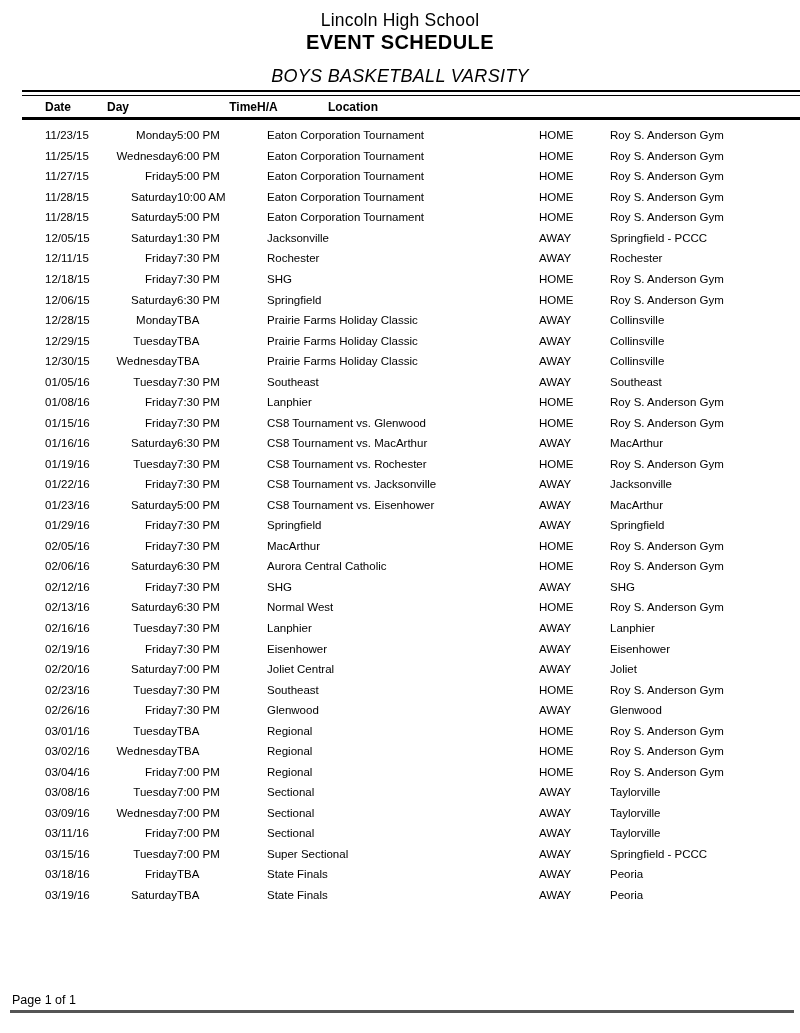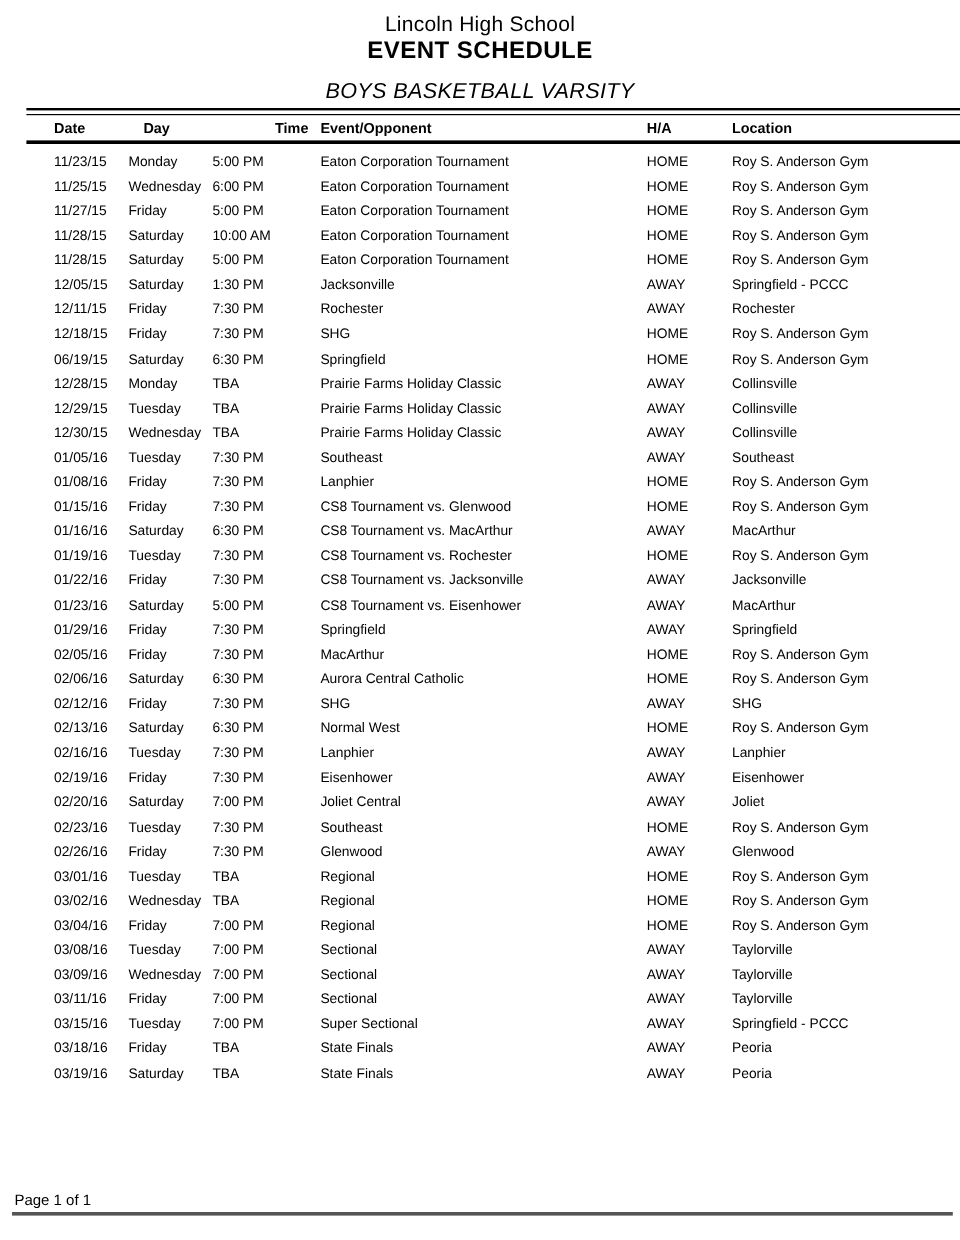--- a/index.html
+++ b/index.html
@@ -24,27 +24,27 @@
   .mid-rule { height: 0; border-top: 3px solid #000; }
 
   .header-row {
     display: flex; height: 21px; align-items: center;
     font-weight: bold; font-size: 12px;
   }
   .tbody { padding-top: 5px; }
   .row { display: flex; height: 20.54px; align-items: center; font-size: 11.5px; }
 
   .c-date   { width: 85px;  padding-left: 23px; box-sizing: border-box; }
-  .c-day    { width: 70px; }
+  .c-day    { width: 70px; text-align: right; }
   .c-time   { width: 80px;  text-align: left; }
   .c-event  { width: 282px; padding-left: 10px; box-sizing: border-box; white-space: nowrap; }
   .c-ha     { width: 71px; }
   .c-loc    { width: 192px; white-space: nowrap; }
 
-  .h-day  { text-align: center; padding-right: 23px; box-sizing: border-box; }
+  .h-day  { text-align: left; padding-right: 23px; box-sizing: border-box; }
   .h-time { text-align: right; }
 
   
   .footer-rule { position: absolute; left: 10px; right: 6px; top: 1010px; border-top: 3px solid #555555; }
   .footer-text { position: absolute; left: 12px; top: 993px; font-size: 12.5px; }
 </style>
 </head>
 <body>
 
 <div class="doc-header">
@@ -52,21 +52,20 @@
   <div class="title2">EVENT SCHEDULE</div>
   <div class="subtitle">BOYS BASKETBALL VARSITY</div>
 </div>
 
 <div class="sched-table">
   <div class="double-rule"></div>
   <div class="header-row">
     <div class="c-date">Date</div>
     <div class="c-day h-day">Day</div>
     <div class="c-time h-time">Time</div>
-    <div class="c-event">Event/Opponent</div>
     <div class="c-ha">H/A</div>
     <div class="c-loc">Location</div>
   </div>
   <div class="mid-rule"></div>
   <div class="tbody">
   <div class="row">
     <div class="c-date">11/23/15</div>
     <div class="c-day">Monday</div>
     <div class="c-time">5:00 PM</div>
     <div class="c-event">Eaton Corporation Tournament</div>
@@ -131,21 +130,21 @@
   <div class="row">
     <div class="c-date">12/18/15</div>
     <div class="c-day">Friday</div>
     <div class="c-time">7:30 PM</div>
     <div class="c-event">SHG</div>
     <div class="c-ha">HOME</div>
     <div class="c-loc">Roy S. Anderson Gym</div>
   </div>
 
   <div class="row">
-    <div class="c-date">06/19/15</div>
+    <div class="c-date">12/06/15</div>
     <div class="c-day">Saturday</div>
     <div class="c-time">6:30 PM</div>
     <div class="c-event">Springfield</div>
     <div class="c-ha">HOME</div>
     <div class="c-loc">Roy S. Anderson Gym</div>
   </div>
 
   <div class="row">
     <div class="c-date">12/28/15</div>
     <div class="c-day">Monday</div>

